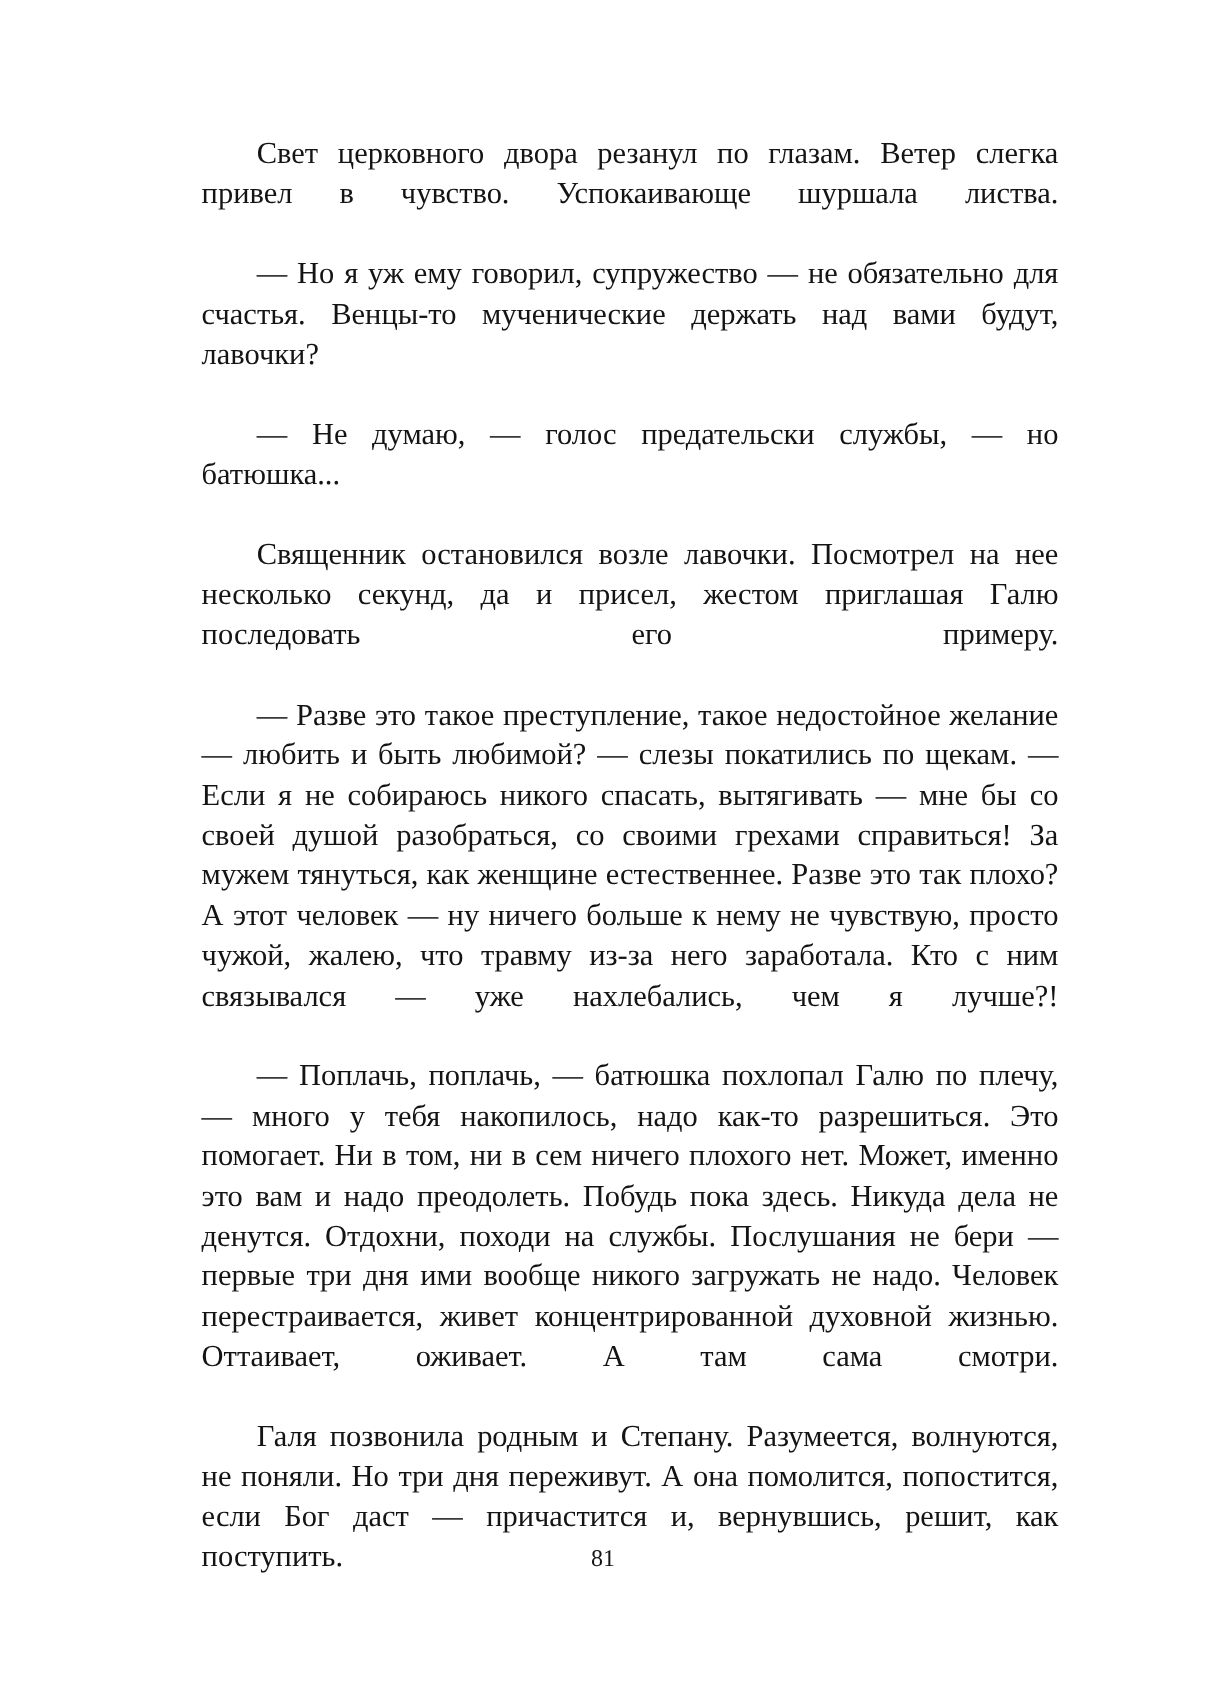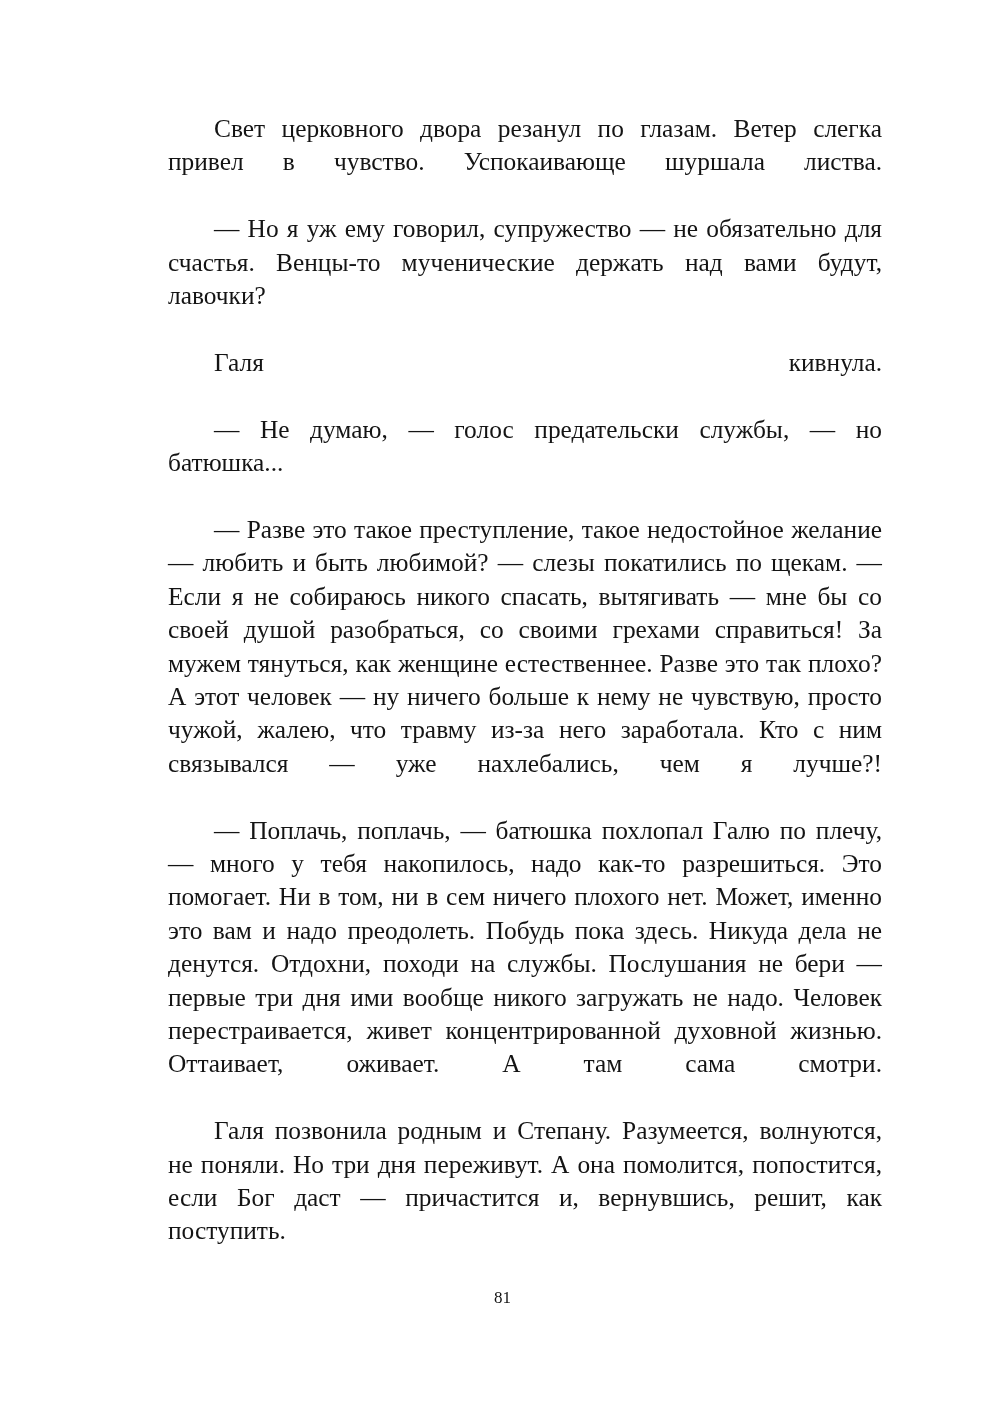--- a/index.html
+++ b/index.html
@@ -44,34 +44,34 @@
     width: 100%;
   }
 
   .page-number {
     position: absolute;
     left: 0;
     top: 1288px;
     width: 1005px;
     text-align: center;
     font-family: "Liberation Serif", "DejaVu Serif", serif;
-    font-size: 17px;
+    font-size: 20px;
     color: #141414;
   }
 </style>
 </head>
 <body>
 
 <div class="page">
 
   <div class="text-block">
     <p class="para">Свет церковного двора резанул по глазам. Ветер слегка привел в чувство. Успокаивающе шуршала листва.</p>
     <p class="para">— Но я уж ему говорил, супружество — не обязательно для счастья. Венцы-то мученические держать над вами будут, лавочки?</p>
-    <p class="para">Галя кивнула.</p>
     <p class="para">— Не думаю, — голос предательски службы, — но батюшка...</p>
+    <p class="para">Священник остановился возле лавочки. Посмотрел на нее несколько секунд, да и присел, жестом приглашая Галю последовать его примеру.</p>
     <p class="para">— Разве это такое преступление, такое недостойное желание — любить и быть любимой? — слезы покатились по щекам. — Если я не собираюсь никого спасать, вытягивать — мне бы со своей душой разобраться, со своими грехами справиться! За мужем тянуться, как женщине естественнее. Разве это так плохо? А этот человек — ну ничего больше к нему не чувствую, просто чужой, жалею, что травму из-за него заработала. Кто с ним связывался — уже нахлебались, чем я лучше?!</p>
     <p class="para">— Поплачь, поплачь, — батюшка похлопал Галю по плечу, — много у тебя накопилось, надо как-то разрешиться. Это помогает. Ни в том, ни в сем ничего плохого нет. Может, именно это вам и надо преодолеть. Побудь пока здесь. Никуда дела не денутся. Отдохни, походи на службы. Послушания не бери — первые три дня ими вообще никого загружать не надо. Человек перестраивается, живет концентрированной духовной жизнью. Оттаивает, оживает. А там сама смотри.</p>
     <p class="para">Галя позвонила родным и Степану. Разумеется, волнуются, не поняли. Но три дня переживут. А она помолится, попостится, если Бог даст — причастится и, вернувшись, решит, как поступить.</p>
   </div>
 
   <div class="page-number">81</div>
 
 </div>
 
 </body></html>

